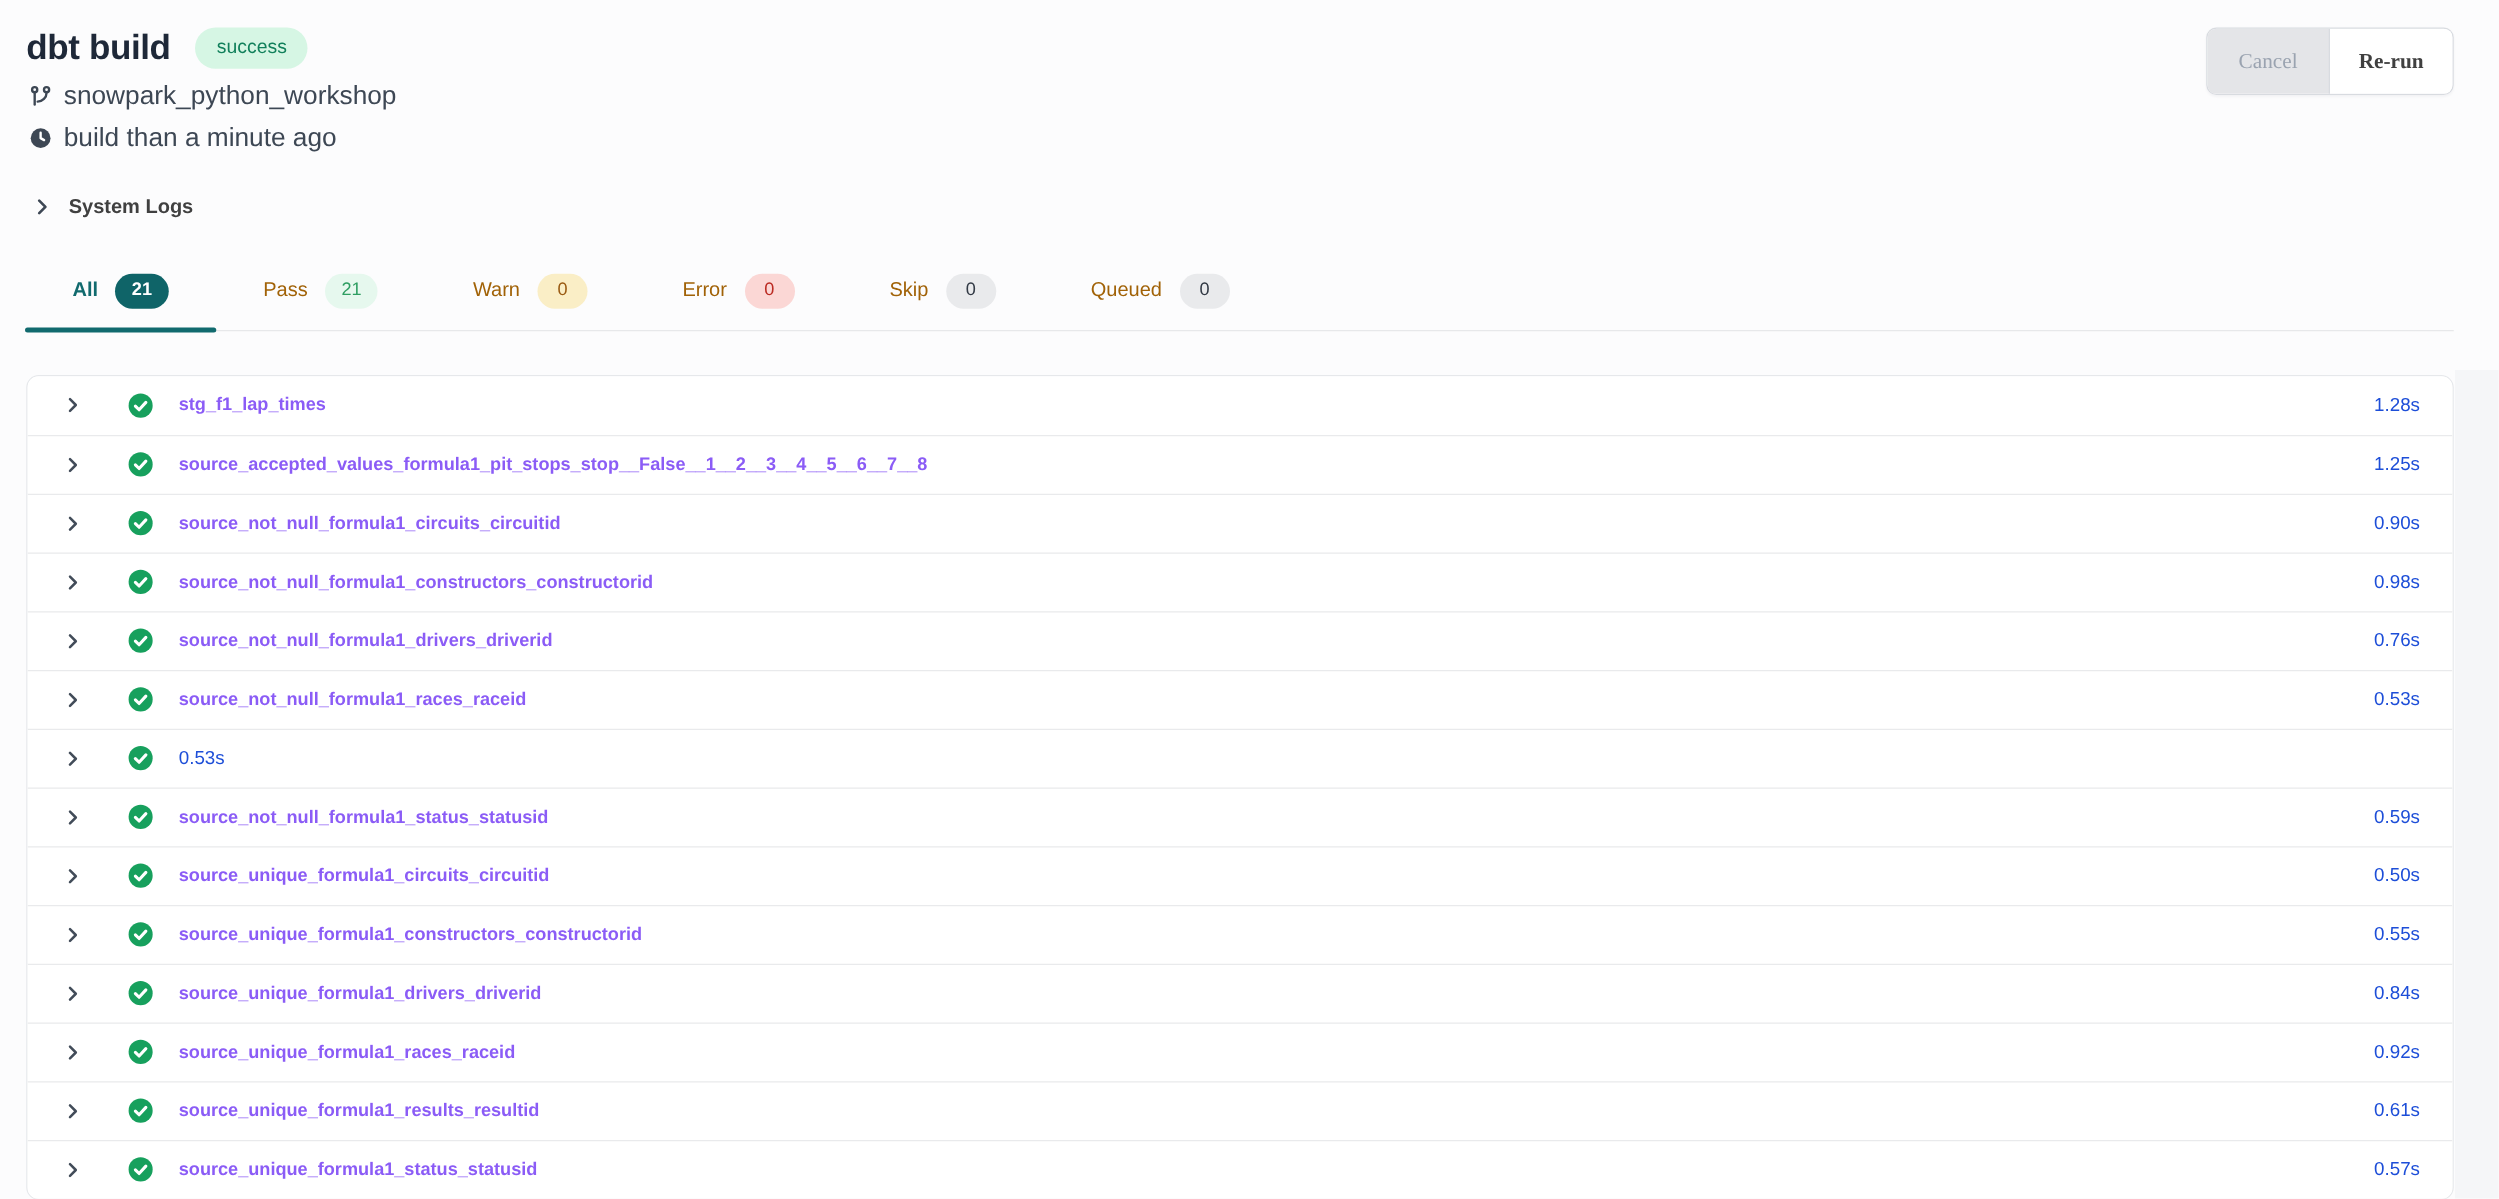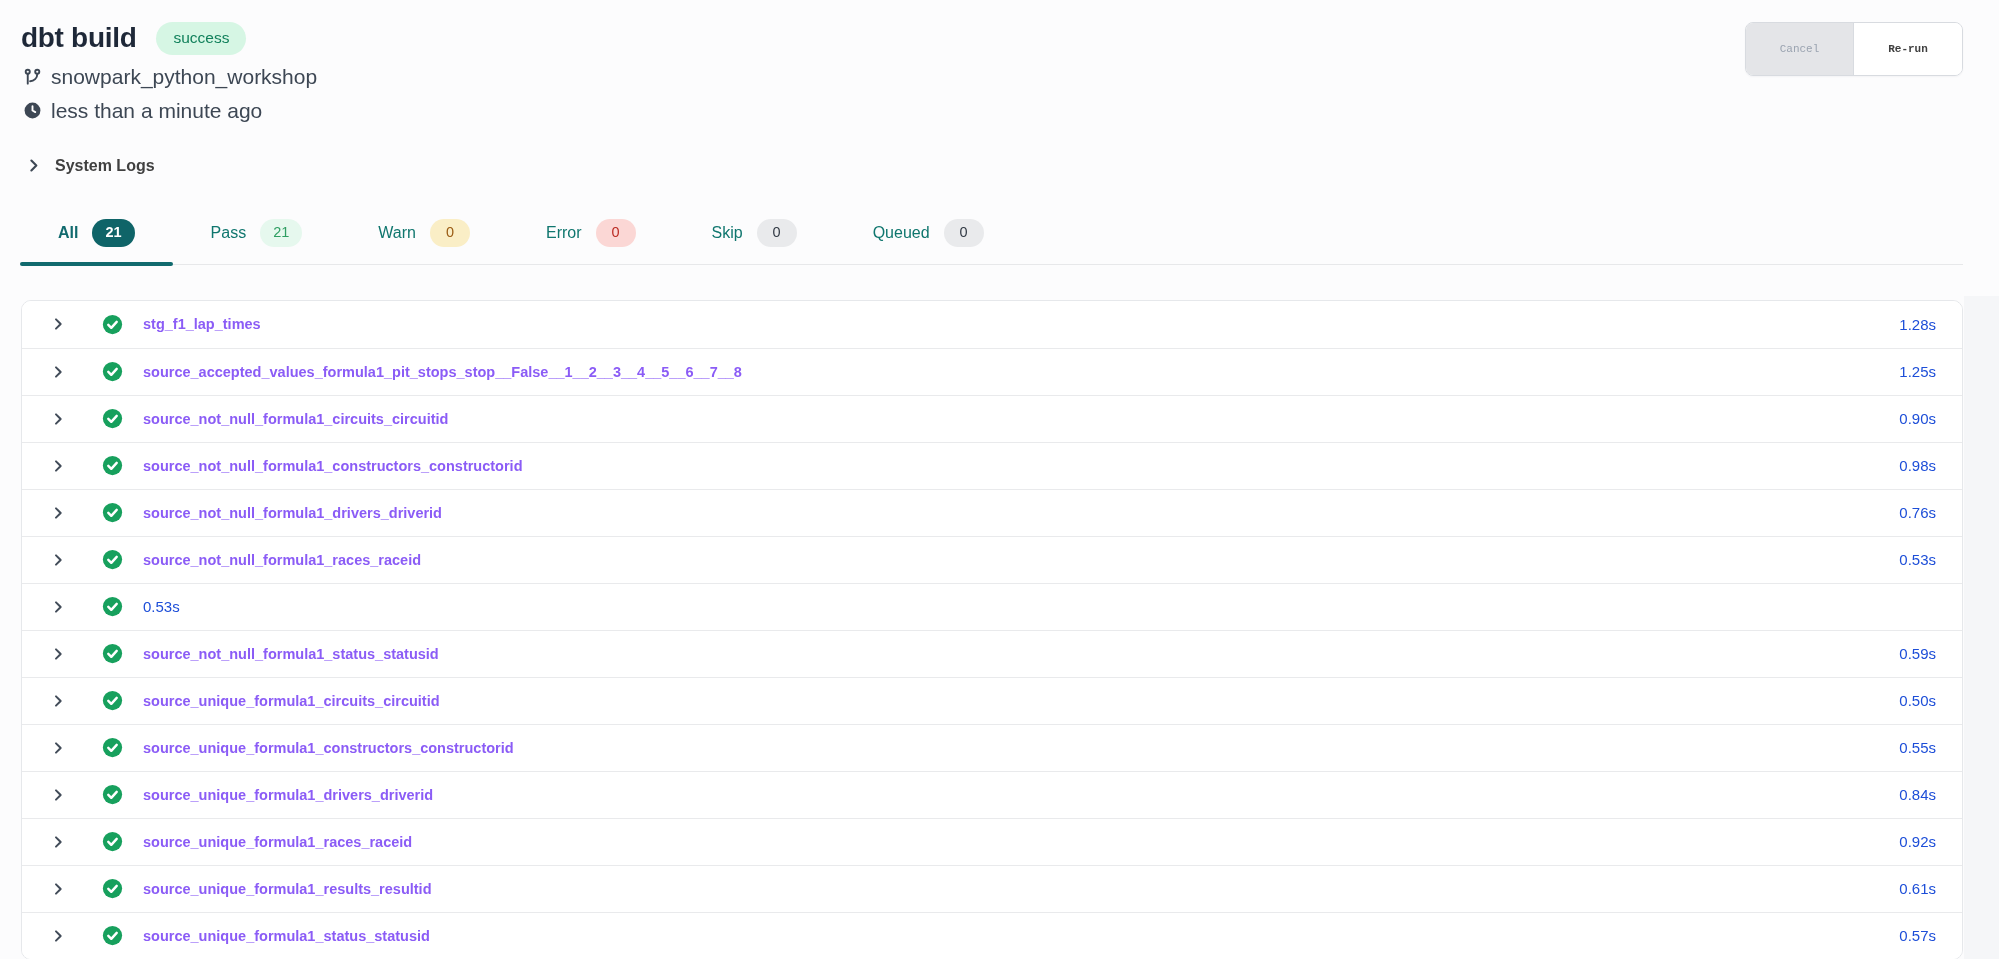--- a/index.html
+++ b/index.html
@@ -49,24 +49,24 @@
 
   .btn-group {
     display: flex;
     border: 1px solid #d8dbe0;
     border-radius: 8px;
     overflow: hidden;
     height: 54px;
     box-shadow: 0 1px 2px rgba(16,24,40,0.04);
   }
   .btn {
-    width: 108px;
+    width: 98px;
     height: 100%;
-    font-family: Liberation Mono, monospace;
-    font-size: 11px;
+    font-family: Liberation Serif, serif;
+    font-size: 17px;
     border: none;
     cursor: pointer;
   }
   .btn-cancel {
     background: #e4e5e8;
     color: #9aa3b0;
     border-right: 1px solid #d8dbe0;
     cursor: default;
   }
   .btn-rerun {
@@ -97,21 +97,21 @@
     border-bottom: 1px solid #e7e8ea;
   }
   .tab {
     display: flex;
     align-items: center;
     gap: 14px;
     padding: 6px 38px 17px 38px;
     position: relative;
     cursor: pointer;
   }
-  .tab-label { font-size: 16px; color: #0f766e; }
+  .tab-label { font-size: 16px; color: #a16207; }
   .tab.active .tab-label { color: #116a6e; font-weight: 600; }
   .tab.active::after {
     content: "";
     position: absolute;
     left: 0; right: 0; bottom: -2px;
     height: 4px;
     border-radius: 3px;
     background: #116a6e;
   }
   .tab-count {
@@ -192,21 +192,21 @@
         </span>
         <span>snowpark_python_workshop</span>
       </div>
       <div class="meta-row">
         <span style="display:flex;">
           <svg width="19" height="19" viewBox="0 0 24 24">
             <circle cx="12" cy="12" r="10" fill="#3d4754"></circle>
             <polyline points="12,6.5 12,12 15.5,14" fill="none" stroke="#ffffff" stroke-width="2.4" stroke-linecap="round" stroke-linejoin="round"></polyline>
           </svg>
         </span>
-        <span>less than a minute ago</span>
+        <span>build than a minute ago</span>
       </div>
     </div>
 
     <div class="btn-group">
       <button class="btn btn-cancel" disabled="">Cancel</button>
       <button class="btn btn-rerun">Re-run</button>
     </div>
   </header>
 
   <div class="syslogs">

